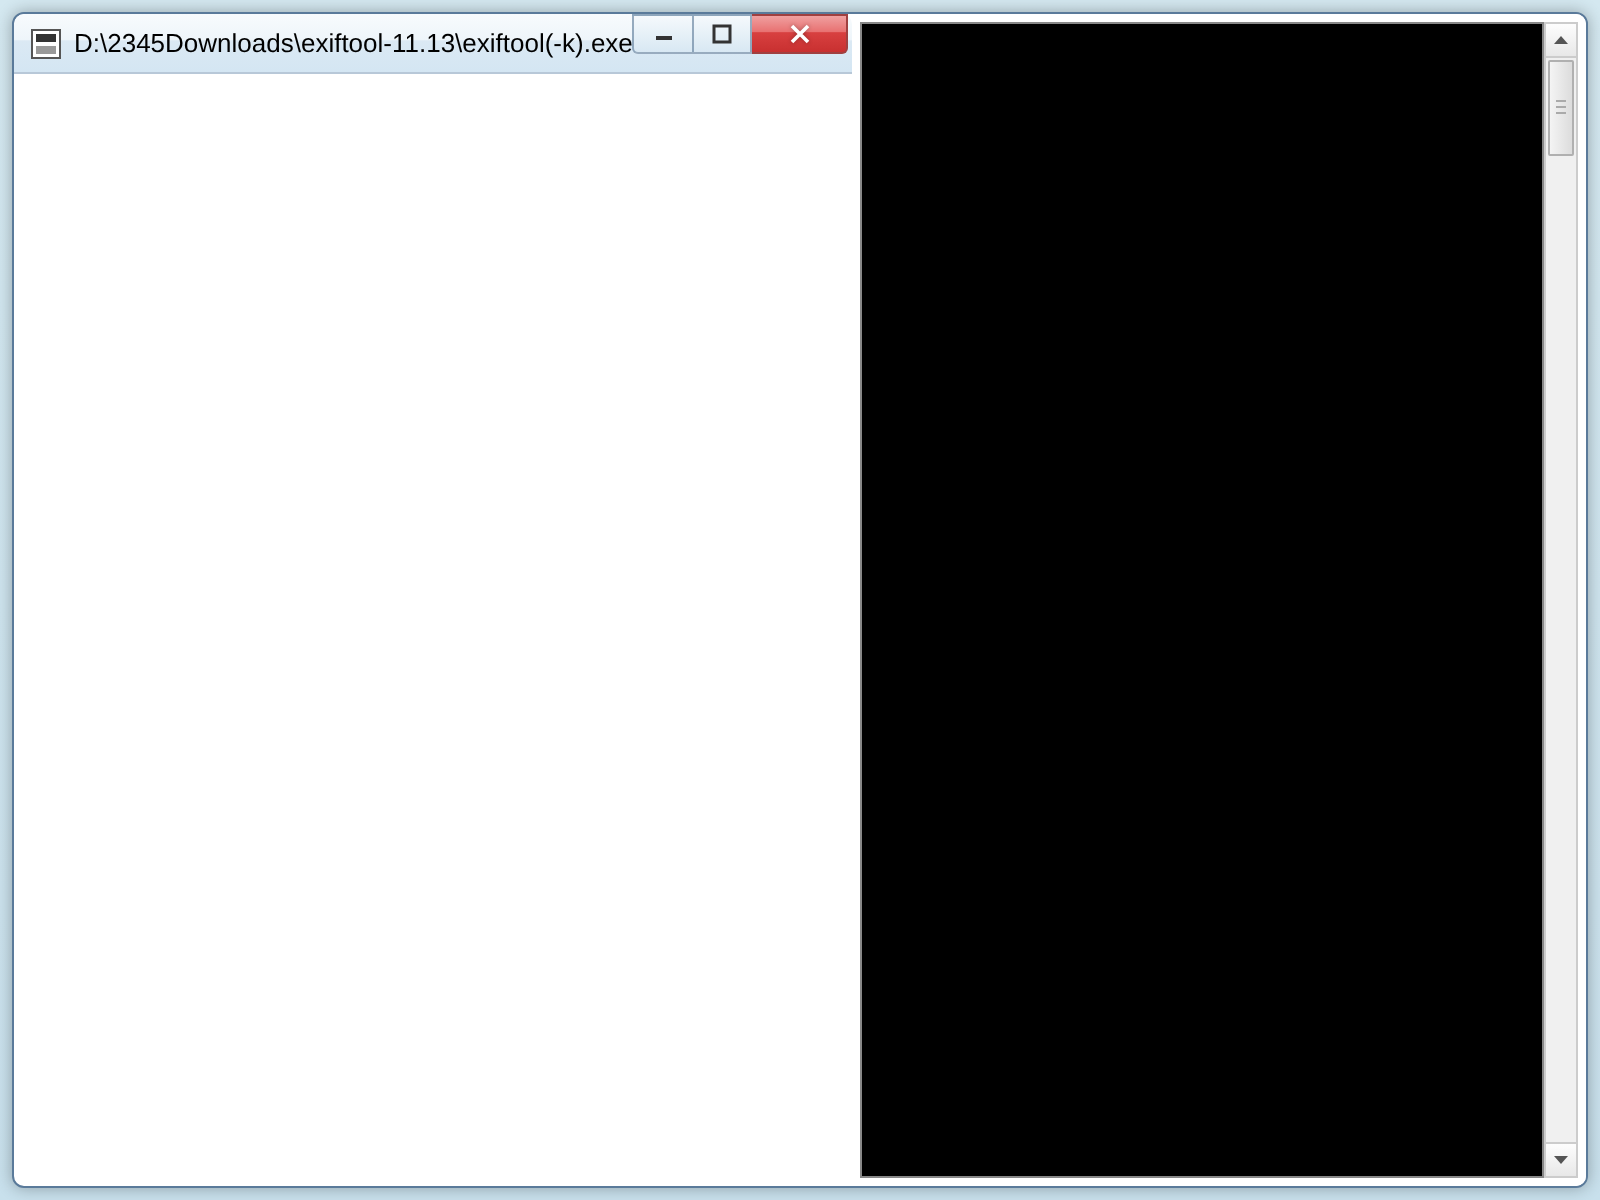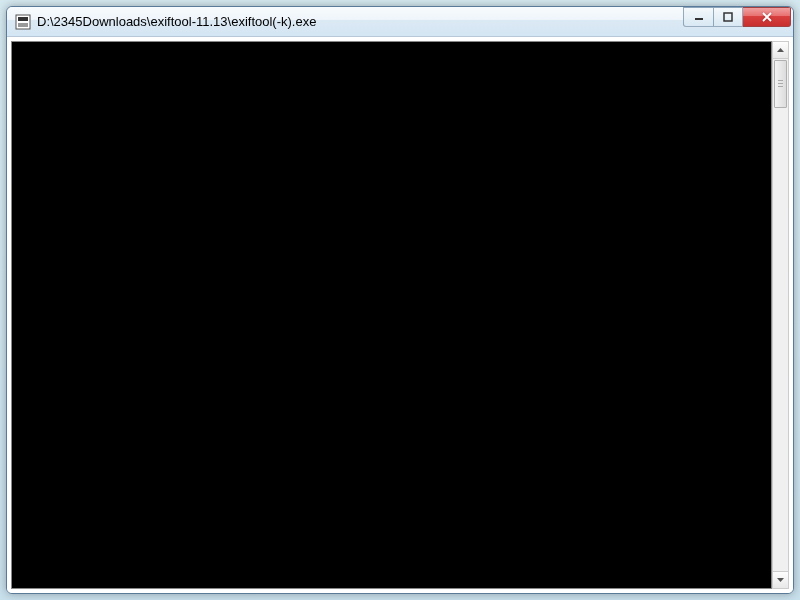--- a/index.html
+++ b/index.html
@@ -19,21 +19,21 @@
       position: absolute;
       top: 6px;
       left: 6px;
       right: 6px;
       bottom: 6px;
       background: #fff;
       border: 1px solid #5a7a9a;
       border-radius: 6px;
       box-shadow: 0 0 8px rgba(0,0,0,0.3);
       display: flex;
-      flex-direction: column;
+      flex-direction: row;
       overflow: hidden;
     }
     .titlebar {
       height: 30px;
       background: linear-gradient(to bottom, #f8fbfd 0%, #eef5fa 45%, #dbe9f4 46%, #d4e6f3 100%);
       display: flex;
       align-items: center;
       border-bottom: 1px solid #b8c8d8;
       border-top-left-radius: 5px;
       border-top-right-radius: 5px;

